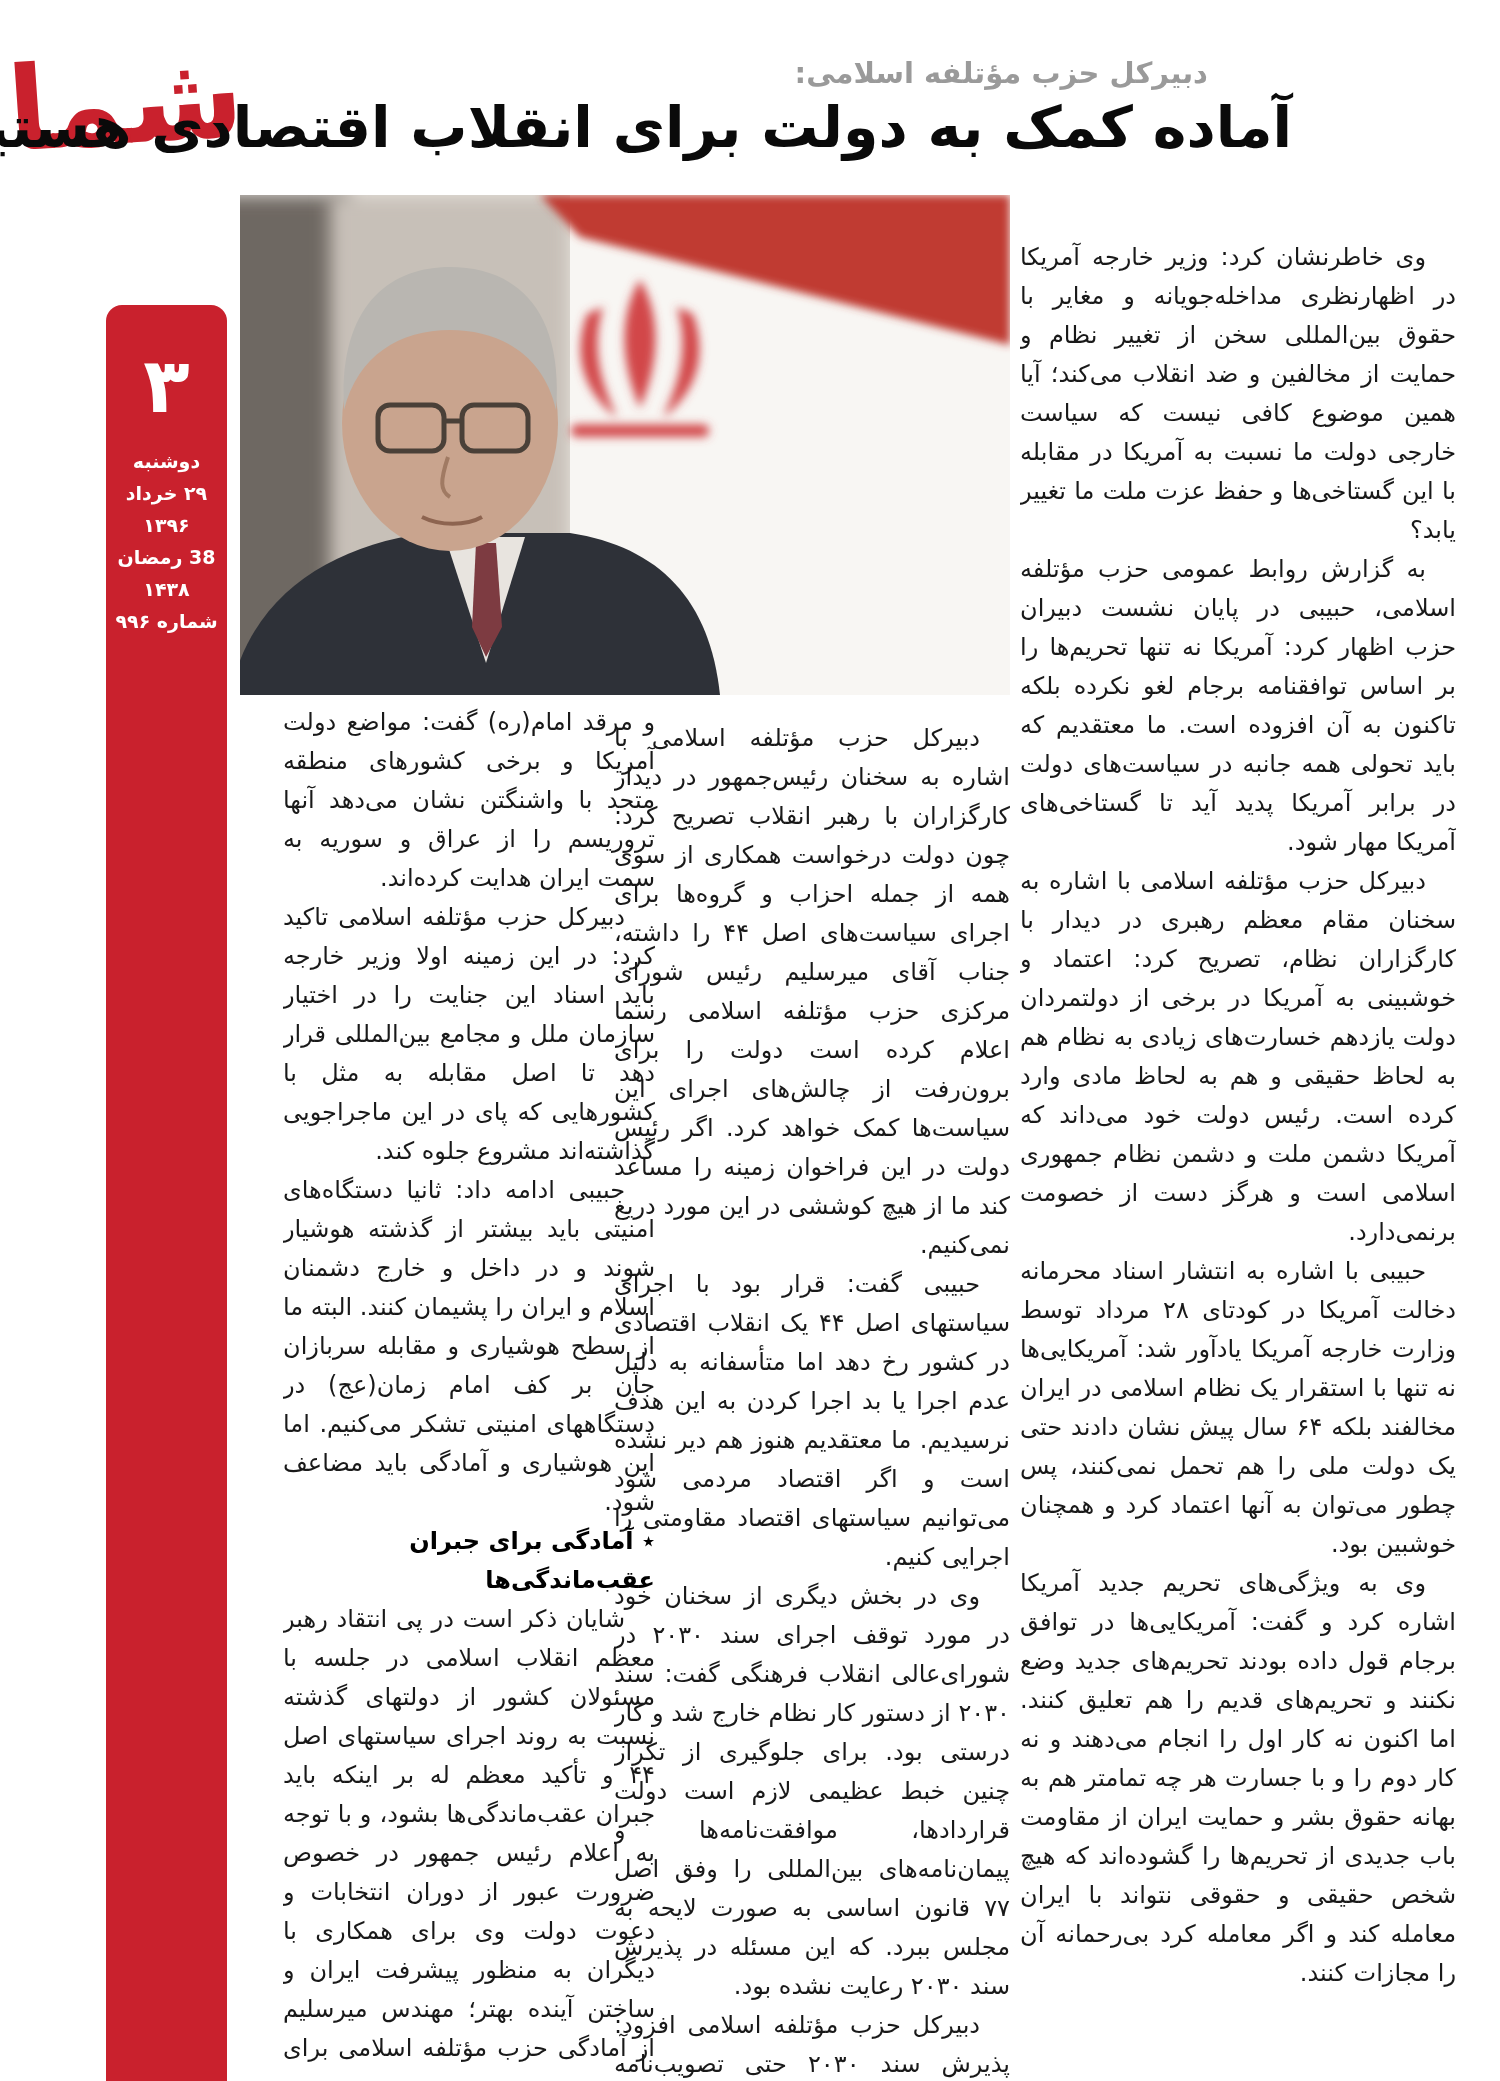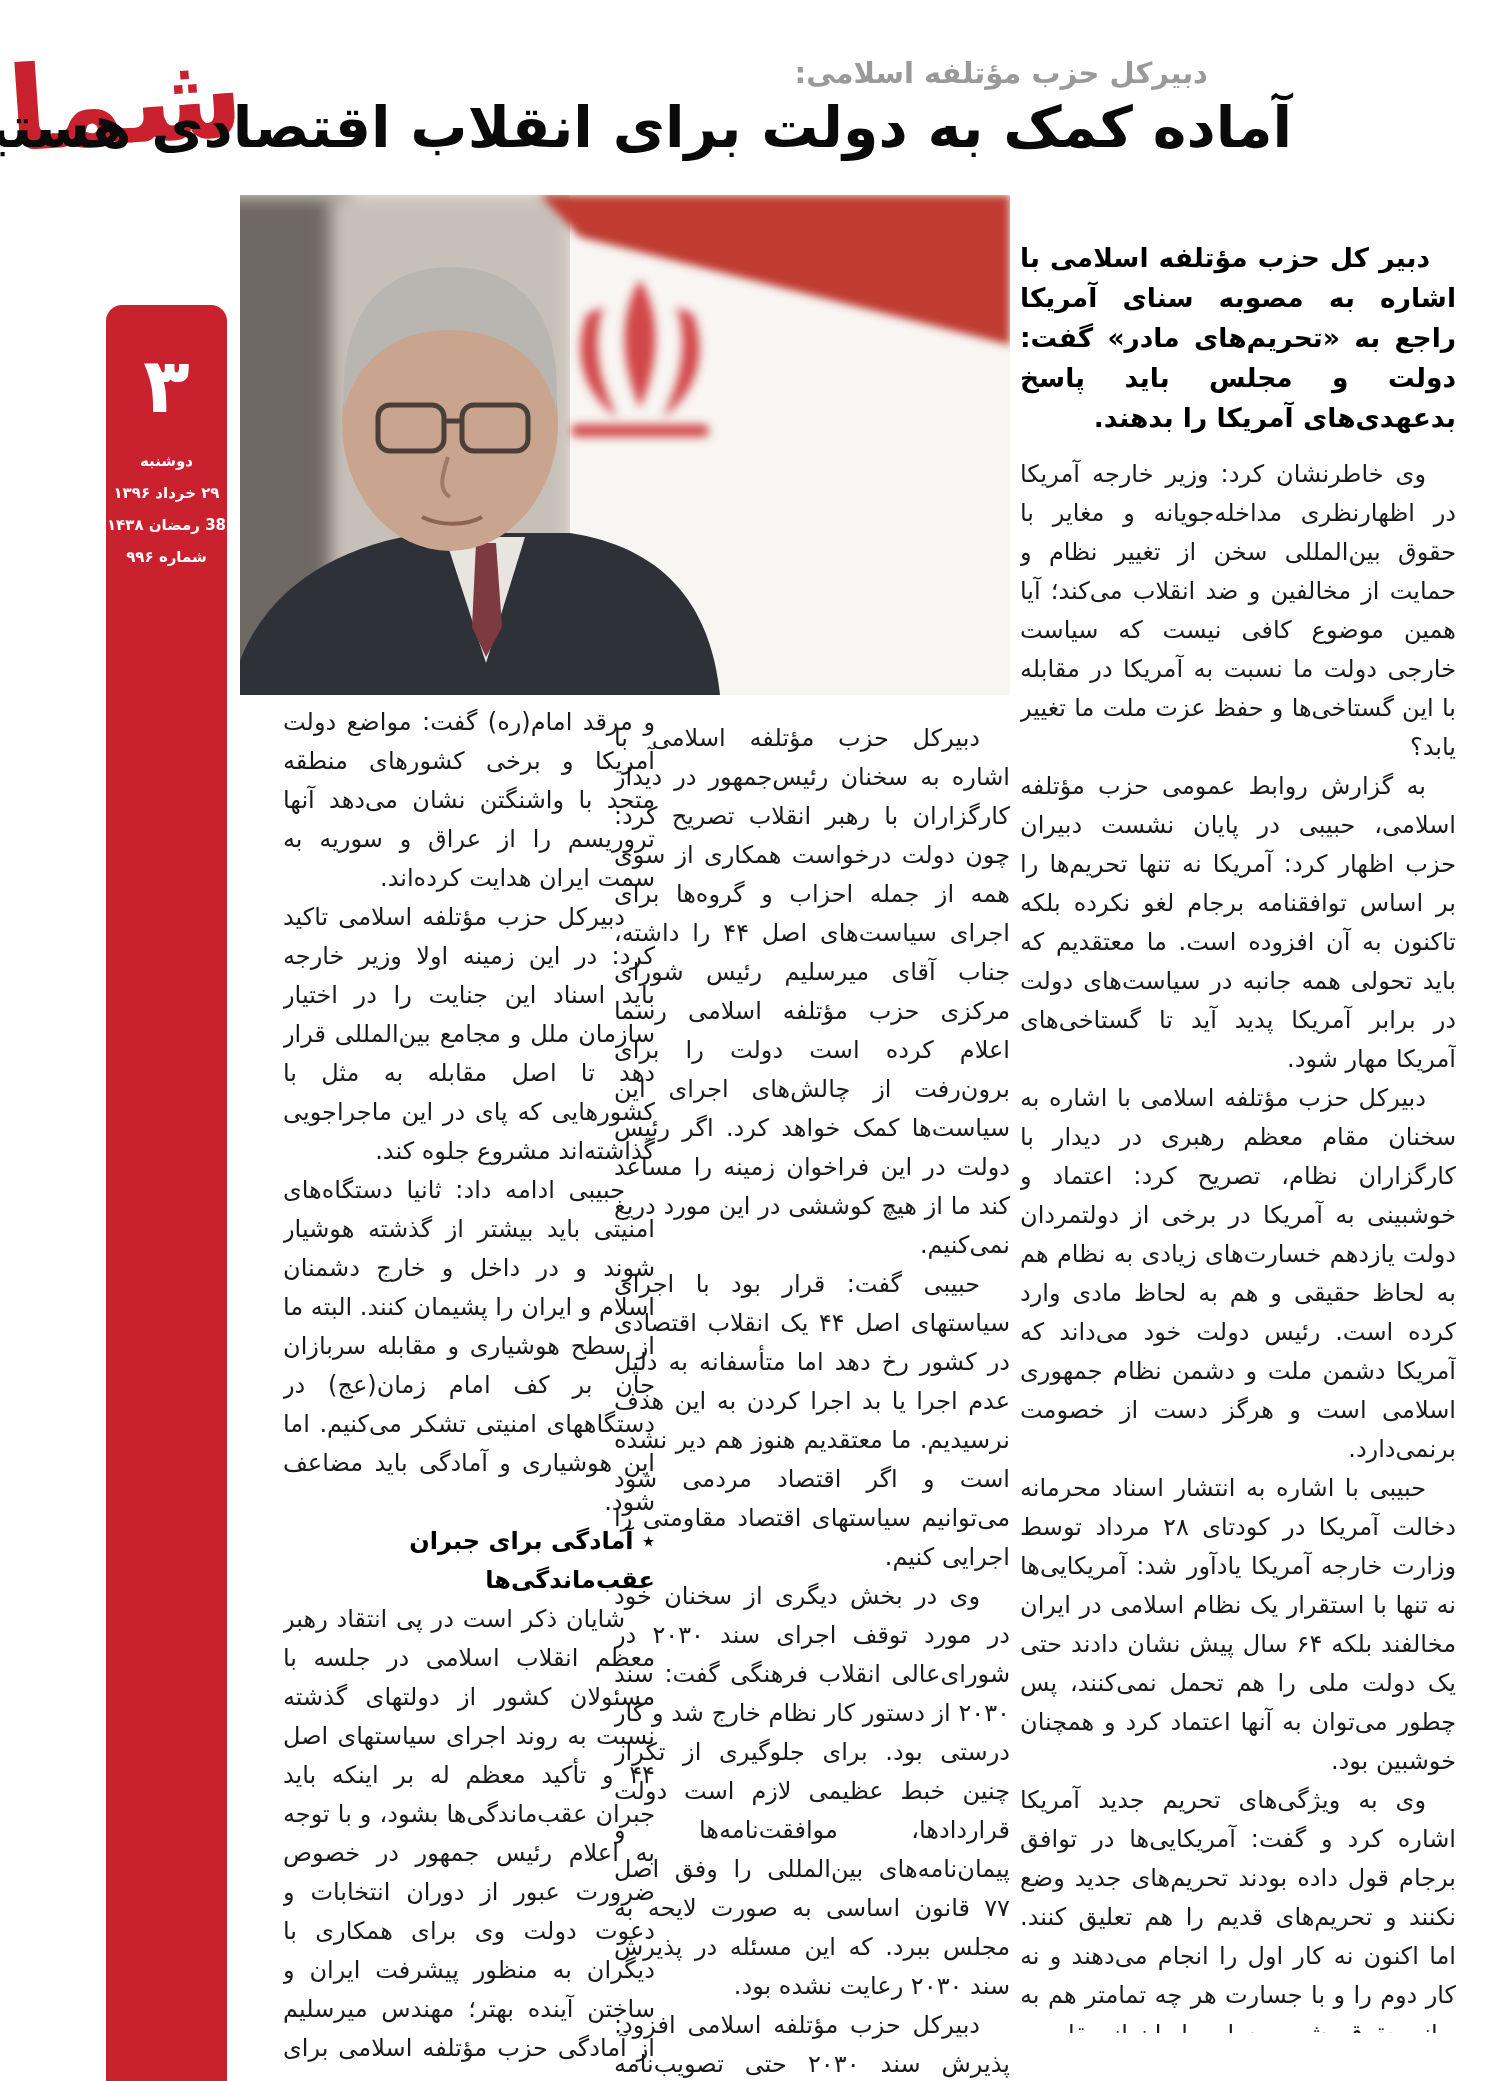--- a/index.html
+++ b/index.html
@@ -17,21 +17,21 @@
   }
   #rail{
     position:absolute;left:106px;top:305px;width:121px;height:1776px;
     background:#c9212d;border-radius:16px 16px 0 0;
   }
   #rail .page-num{
     color:#fff;font-size:76px;font-weight:bold;text-align:center;
     margin-top:26px;line-height:110px;
   }
   #rail .dates{
-    margin-top:4px;color:#fff;font-size:15px;font-weight:bold;
+    margin-top:4px;color:#fff;font-size:19px;font-weight:bold;
     line-height:32px;text-align:center;
   }
 
   
   #kicker{
     position:absolute;top:56px;right:292px;font-size:29px;font-weight:bold;
     color:#9a9a9a;
   }
   #headline{
     position:absolute;top:94px;right:208px;font-size:57px;font-weight:bold;
@@ -116,21 +116,20 @@
           <rect x="222" y="210" width="66" height="46" rx="12"></rect>
           <line x1="204" y1="226" x2="222" y2="226"></line>
         </g>
         <path d="M208,262 C200,286 200,296 210,302" stroke="#a07a63" stroke-width="4" fill="none"></path>
         <path d="M182,322 C200,331 226,331 242,322" stroke="#8d6450" stroke-width="4" fill="none"></path>
       </g>
     </svg>
   </div>
 
   <div class="col" id="col1">
-    <p id="lead">دبیر کل حزب مؤتلفه اسلامی با اشاره به مصوبه سنای آمریکا راجع به «تحریم‌های مادر» گفت: دولت و مجلس باید پاسخ بدعهدی‌های آمریکا را بدهند.</p>
     <p>وی خاطرنشان کرد: وزیر خارجه آمریکا در اظهارنظری مداخله‌جویانه و مغایر با حقوق بین‌المللی سخن از تغییر نظام و حمایت از مخالفین و ضد انقلاب می‌کند؛ آیا همین موضوع کافی نیست که سیاست خارجی دولت ما نسبت به آمریکا در مقابله با این گستاخی‌ها و حفظ عزت ملت ما تغییر یابد؟</p>
     <p>به گزارش روابط عمومی حزب مؤتلفه اسلامی، حبیبی در پایان نشست دبیران حزب اظهار کرد: آمریکا نه تنها تحریم‌ها را بر اساس توافقنامه برجام لغو نکرده بلکه تاکنون به آن افزوده است. ما معتقدیم که باید تحولی همه جانبه در سیاست‌های دولت در برابر آمریکا پدید آید تا گستاخی‌های آمریکا مهار شود.</p>
     <p>دبیرکل حزب مؤتلفه اسلامی با اشاره به سخنان مقام معظم رهبری در دیدار با کارگزاران نظام، تصریح کرد: اعتماد و خوشبینی به آمریکا در برخی از دولتمردان دولت یازدهم خسارت‌های زیادی به نظام هم به لحاظ حقیقی و هم به لحاظ مادی وارد کرده است. رئیس دولت خود می‌داند که آمریکا دشمن ملت و دشمن نظام جمهوری اسلامی است و هرگز دست از خصومت برنمی‌دارد.</p>
     <p>حبیبی با اشاره به انتشار اسناد محرمانه دخالت آمریکا در کودتای ۲۸ مرداد توسط وزارت خارجه آمریکا یادآور شد: آمریکایی‌ها نه تنها با استقرار یک نظام اسلامی در ایران مخالفند بلکه ۶۴ سال پیش نشان دادند حتی یک دولت ملی را هم تحمل نمی‌کنند، پس چطور می‌توان به آنها اعتماد کرد و همچنان خوشبین بود.</p>
     <p>وی به ویژگی‌های تحریم جدید آمریکا اشاره کرد و گفت: آمریکایی‌ها در توافق برجام قول داده بودند تحریم‌های جدید وضع نکنند و تحریم‌های قدیم را هم تعلیق کنند. اما اکنون نه کار اول را انجام می‌دهند و نه کار دوم را و با جسارت هر چه تمامتر هم به بهانه حقوق بشر و حمایت ایران از مقاومت باب جدیدی از تحریم‌ها را گشوده‌اند که هیچ شخص حقیقی و حقوقی نتواند با ایران معامله کند و اگر معامله کرد بی‌رحمانه آن را مجازات کنند.</p>
 
   </div>
 
   <div class="col" id="col2">
     <p>دبیرکل حزب مؤتلفه اسلامی با اشاره به سخنان رئیس‌جمهور در دیدار کارگزاران با رهبر انقلاب تصریح کرد: چون دولت درخواست همکاری از سوی همه از جمله احزاب و گروه‌ها برای اجرای سیاست‌های اصل ۴۴ را داشته، جناب آقای میرسلیم رئیس شورای مرکزی حزب مؤتلفه اسلامی رسما اعلام کرده است دولت را برای برون‌رفت از چالش‌های اجرای این سیاست‌ها کمک خواهد کرد. اگر رئیس دولت در این فراخوان زمینه را مساعد کند ما از هیچ کوششی در این مورد دریغ نمی‌کنیم.</p>

